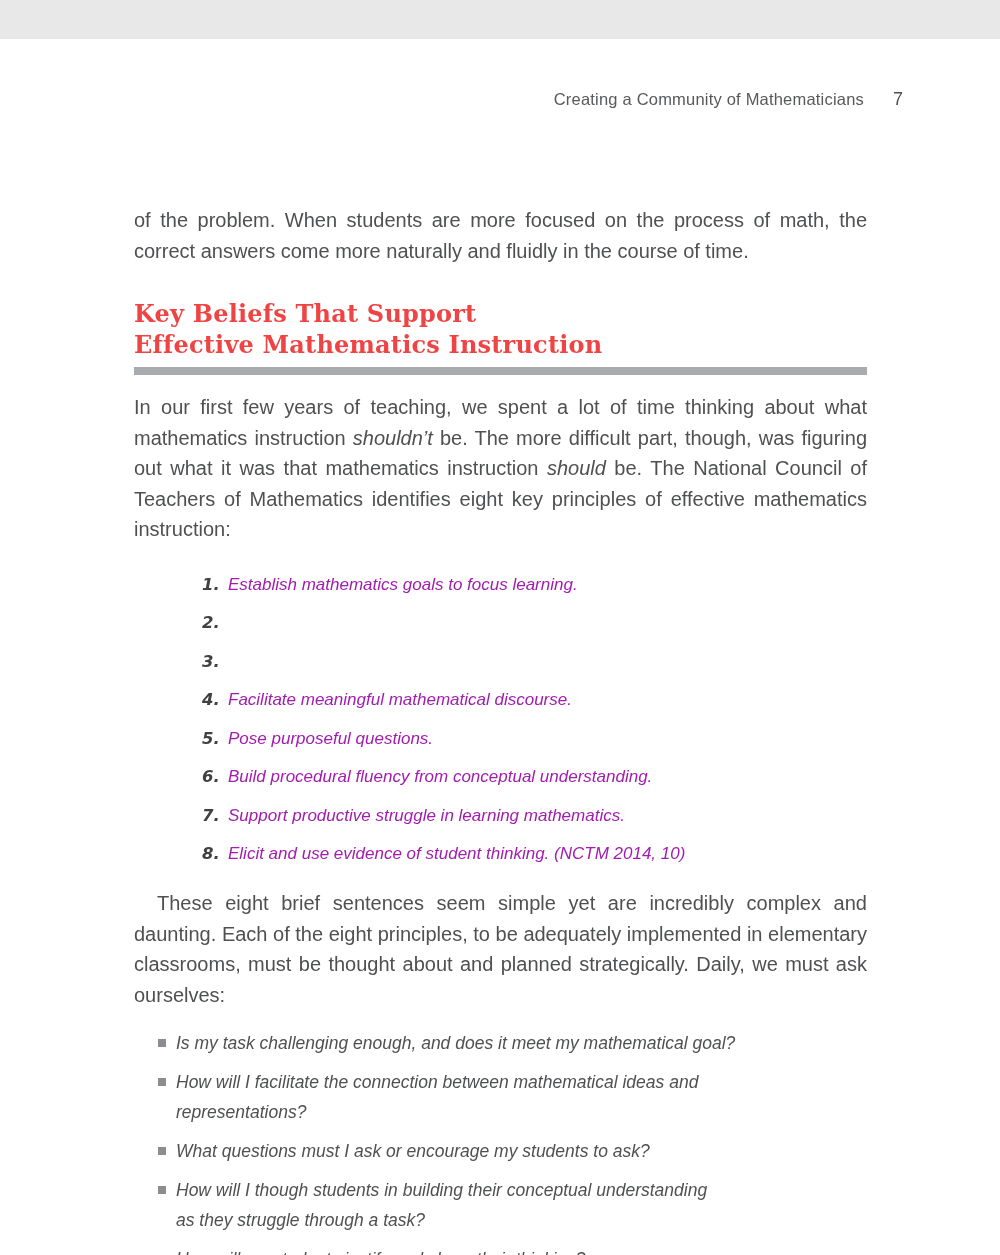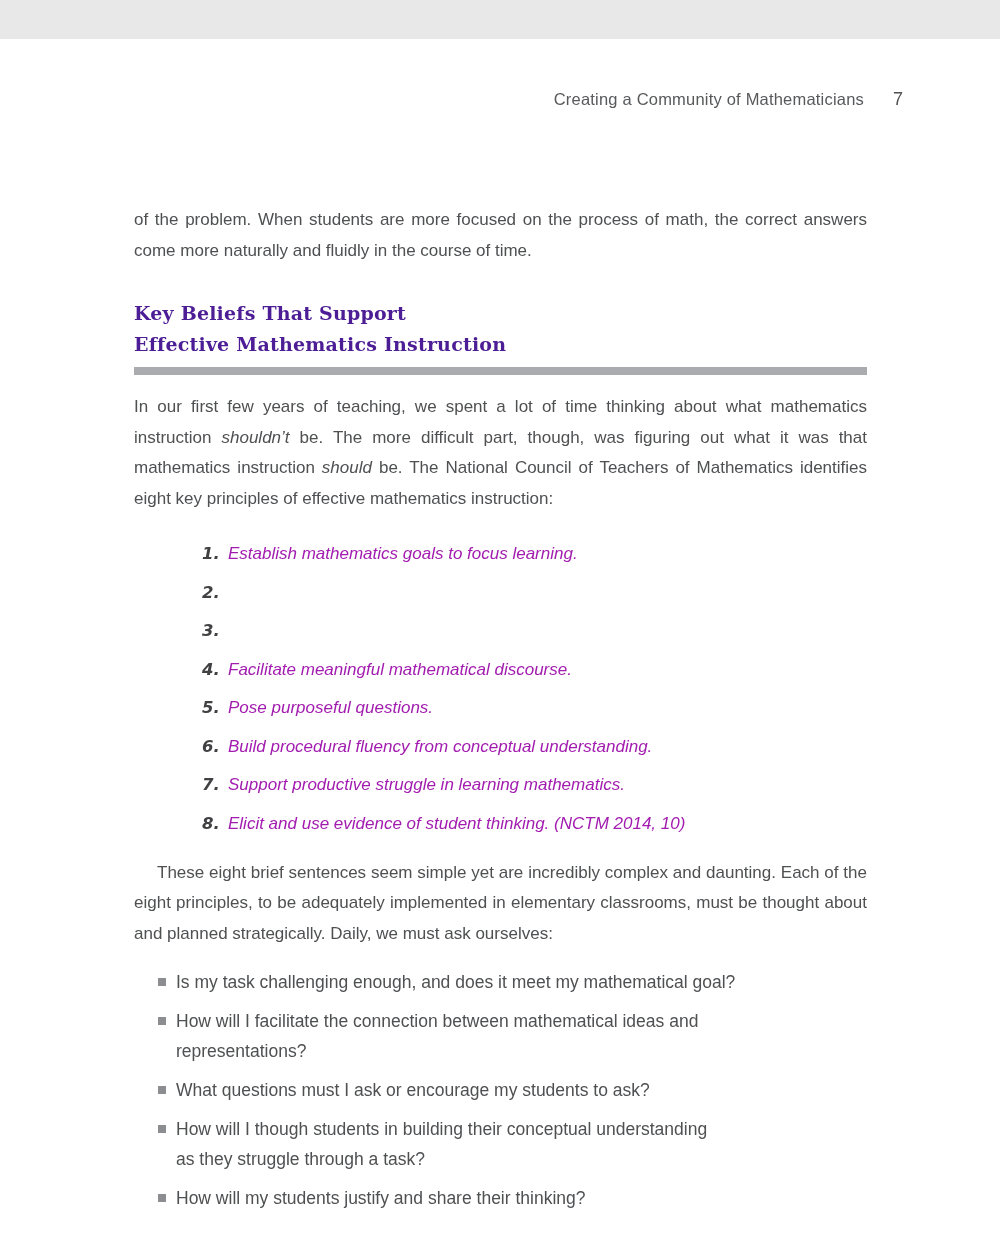--- a/index.html
+++ b/index.html
@@ -31,32 +31,32 @@
     margin-left: 29px;
     color: #505153;
   }
   .content {
     position: absolute;
     left: 134px;
     top: 166px;
     width: 733px;
   }
   p.body-par {
-    font-size: 17px;
+    font-size: 20px;
     line-height: 30.5px;
     text-align: justify;
     color: #4f5052;
   }
   .section-heading {
     margin-top: 32px;
     font-family: "DejaVu Serif", serif;
     font-weight: 700;
-    font-size: 19px;
+    font-size: 24px;
     line-height: 31px;
-    color: #4c1d95;
+    color: #ef4444;
     letter-spacing: 0.2px;
   }
   .section-heading span { display: block; }
   .heading-rule {
     margin-top: 7px;
     width: 100%;
     height: 8px;
     background: #a9abae;
   }
   .lead-par { margin-top: 17px; }
@@ -105,20 +105,21 @@
     flex: none;
     width: 8px;
     height: 8px;
     background: #8b8d90;
     margin-top: 11px;
     margin-right: 10px;
   }
   ul.questions .q-text {
     white-space: pre-line;
     color: #4f5052;
+    font-style: italic;
   }
 </style>
 </head>
 <body>
 
 <div class="page">
 
   <div class="running-head">
     <span class="rh-title">Creating a Community of Mathematicians</span>
     <span class="rh-page-num">7</span>

